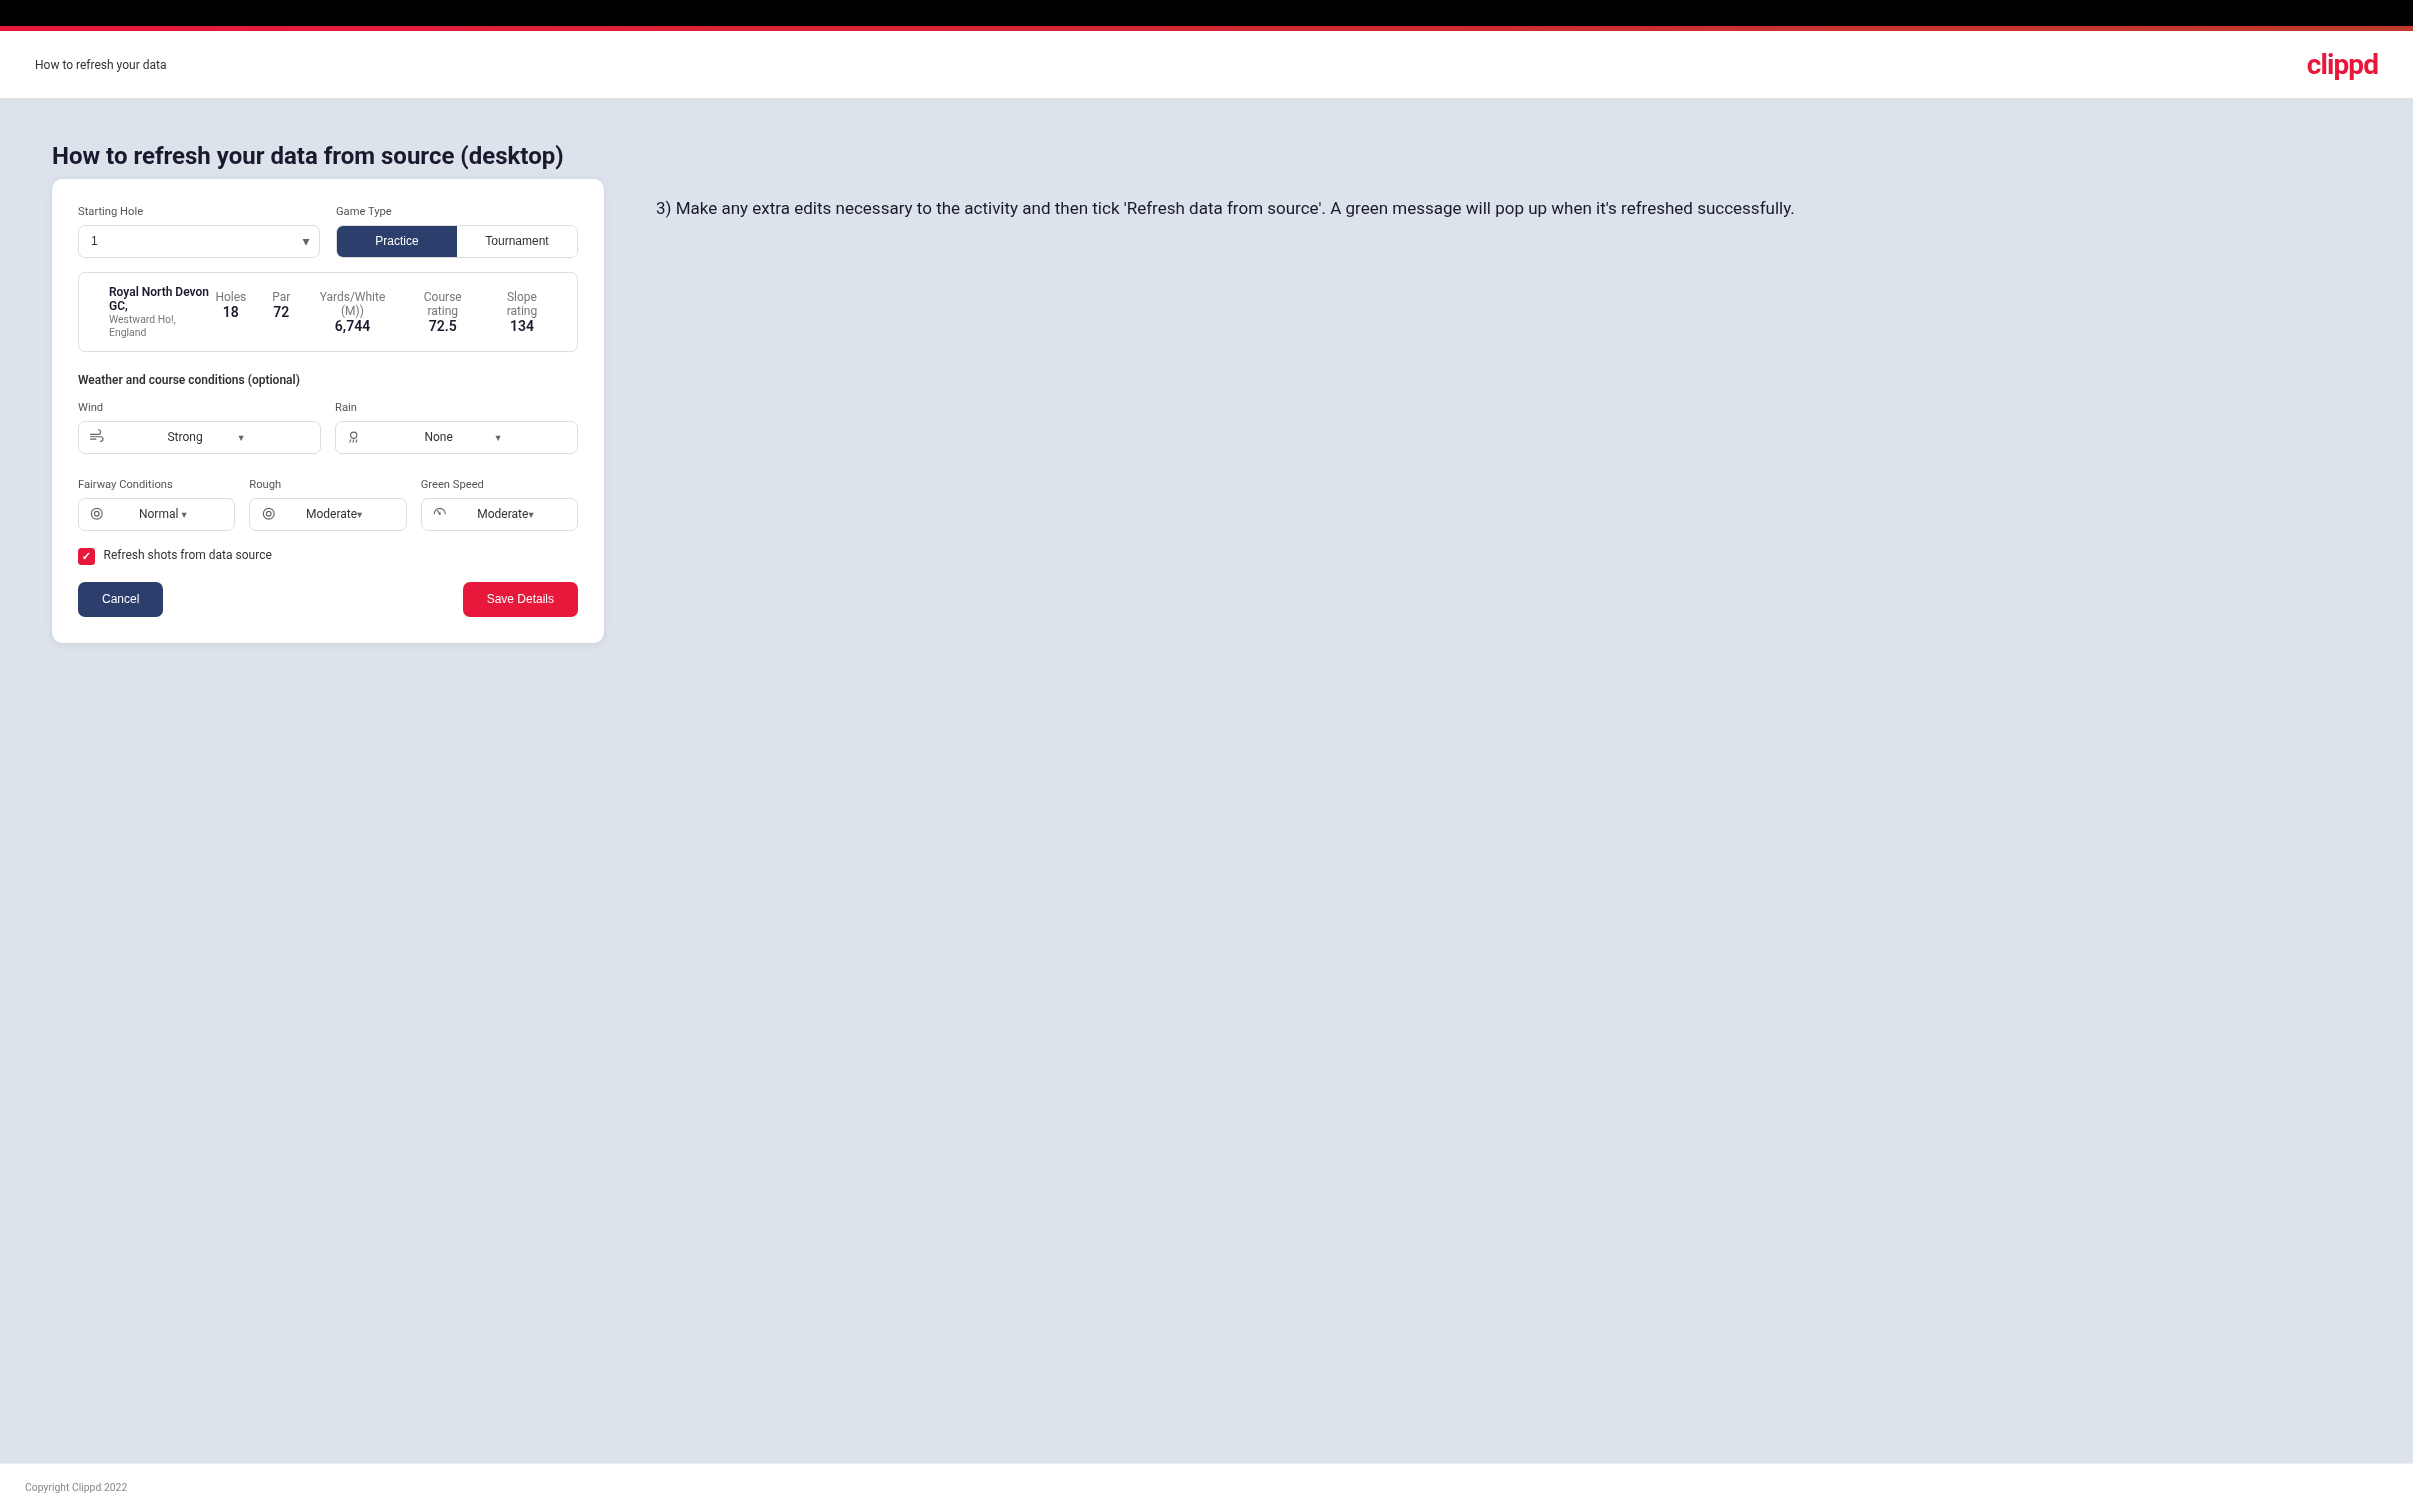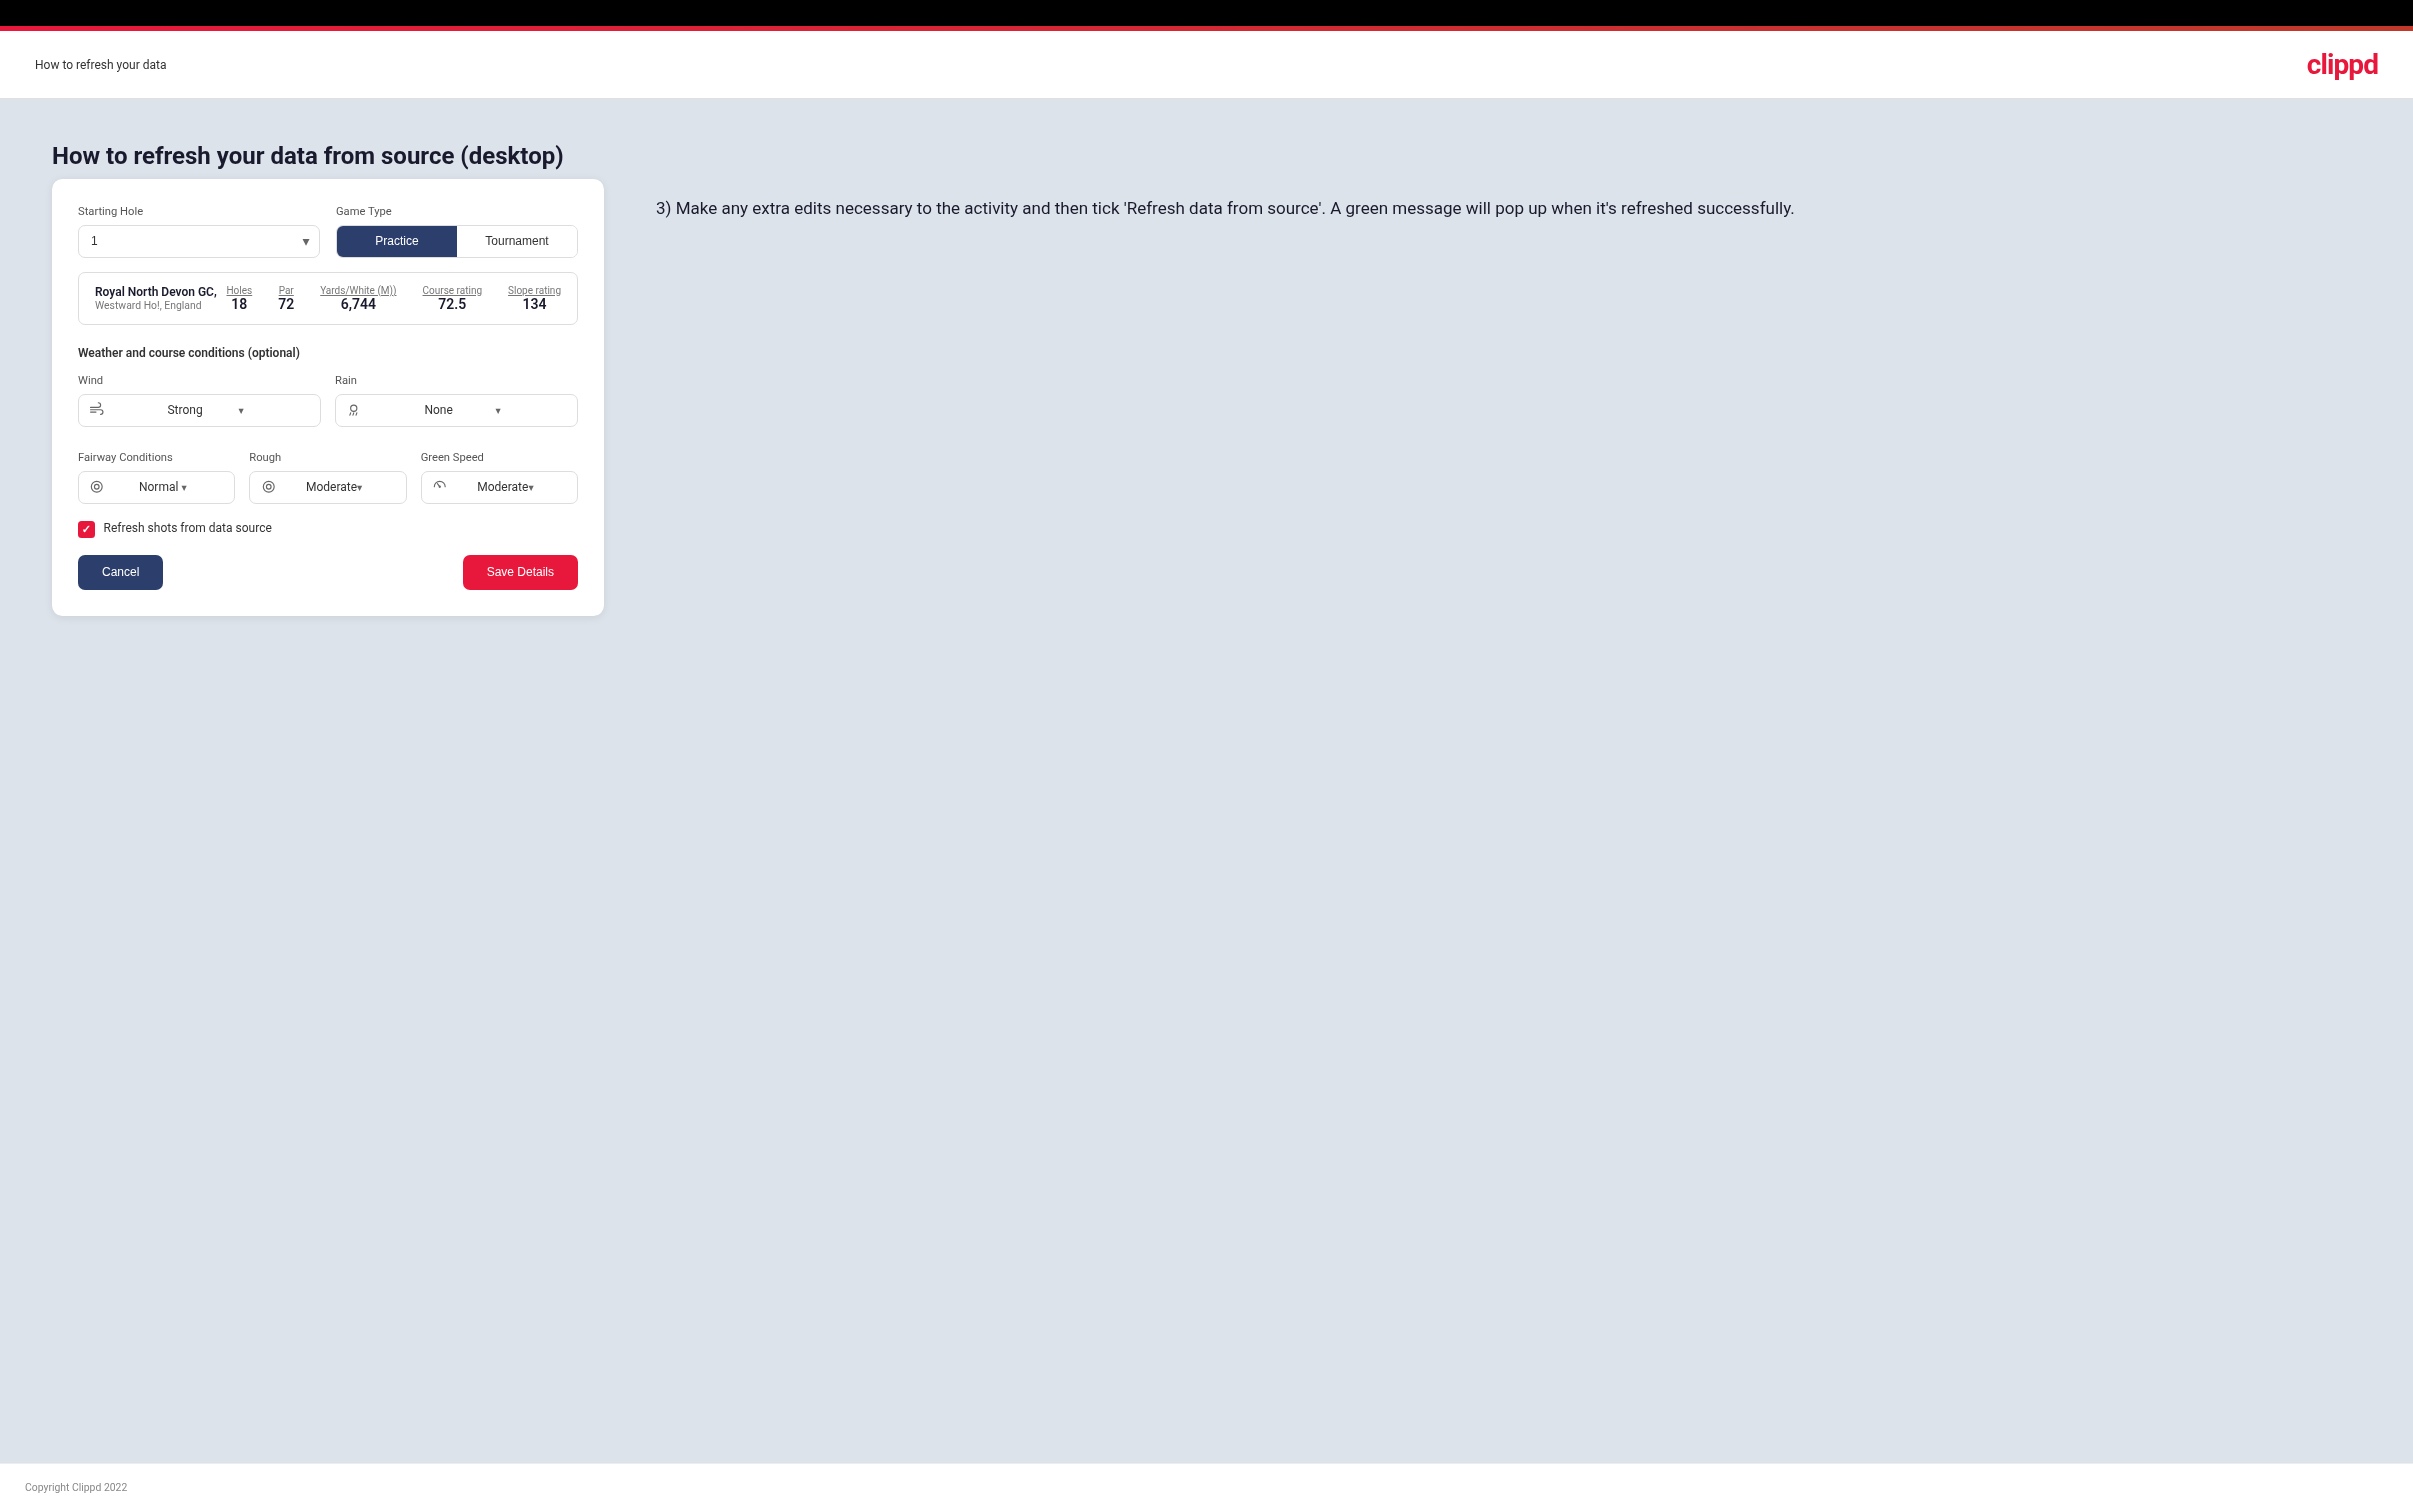--- a/index.html
+++ b/index.html
@@ -123,21 +123,21 @@
       background: #2c3e6b;
       color: #fff;
     }
     .toggle-btn.inactive {
       background: #fff;
       color: #333;
     }
     .course-row {
       border: 0.9px solid #ddd;
       border-radius: 7px;
-      padding: 12px 16px;
+      padding: 12px 30px;
       display: flex;
       align-items: center;
       justify-content: space-between;
       margin-bottom: 21px;
     }
     .course-info h4 {
       font-size: 12px;
       font-weight: 600;
       color: #1a1a2e;
     }
@@ -146,24 +146,23 @@
       color: #777;
     }
     .course-stats {
       display: flex;
       gap: 26px;
     }
     .stat-item {
       text-align: center;
     }
     .stat-label {
-      font-size: 10px;
+      font-size: 12px;
       color: #777;
       display: block;
-      text-decoration: underline;
     }
     .stat-value {
       font-size: 14px;
       font-weight: 600;
       color: #1a1a2e;
     }
     .conditions-section {
       margin-bottom: 17px;
     }
     .conditions-title {

